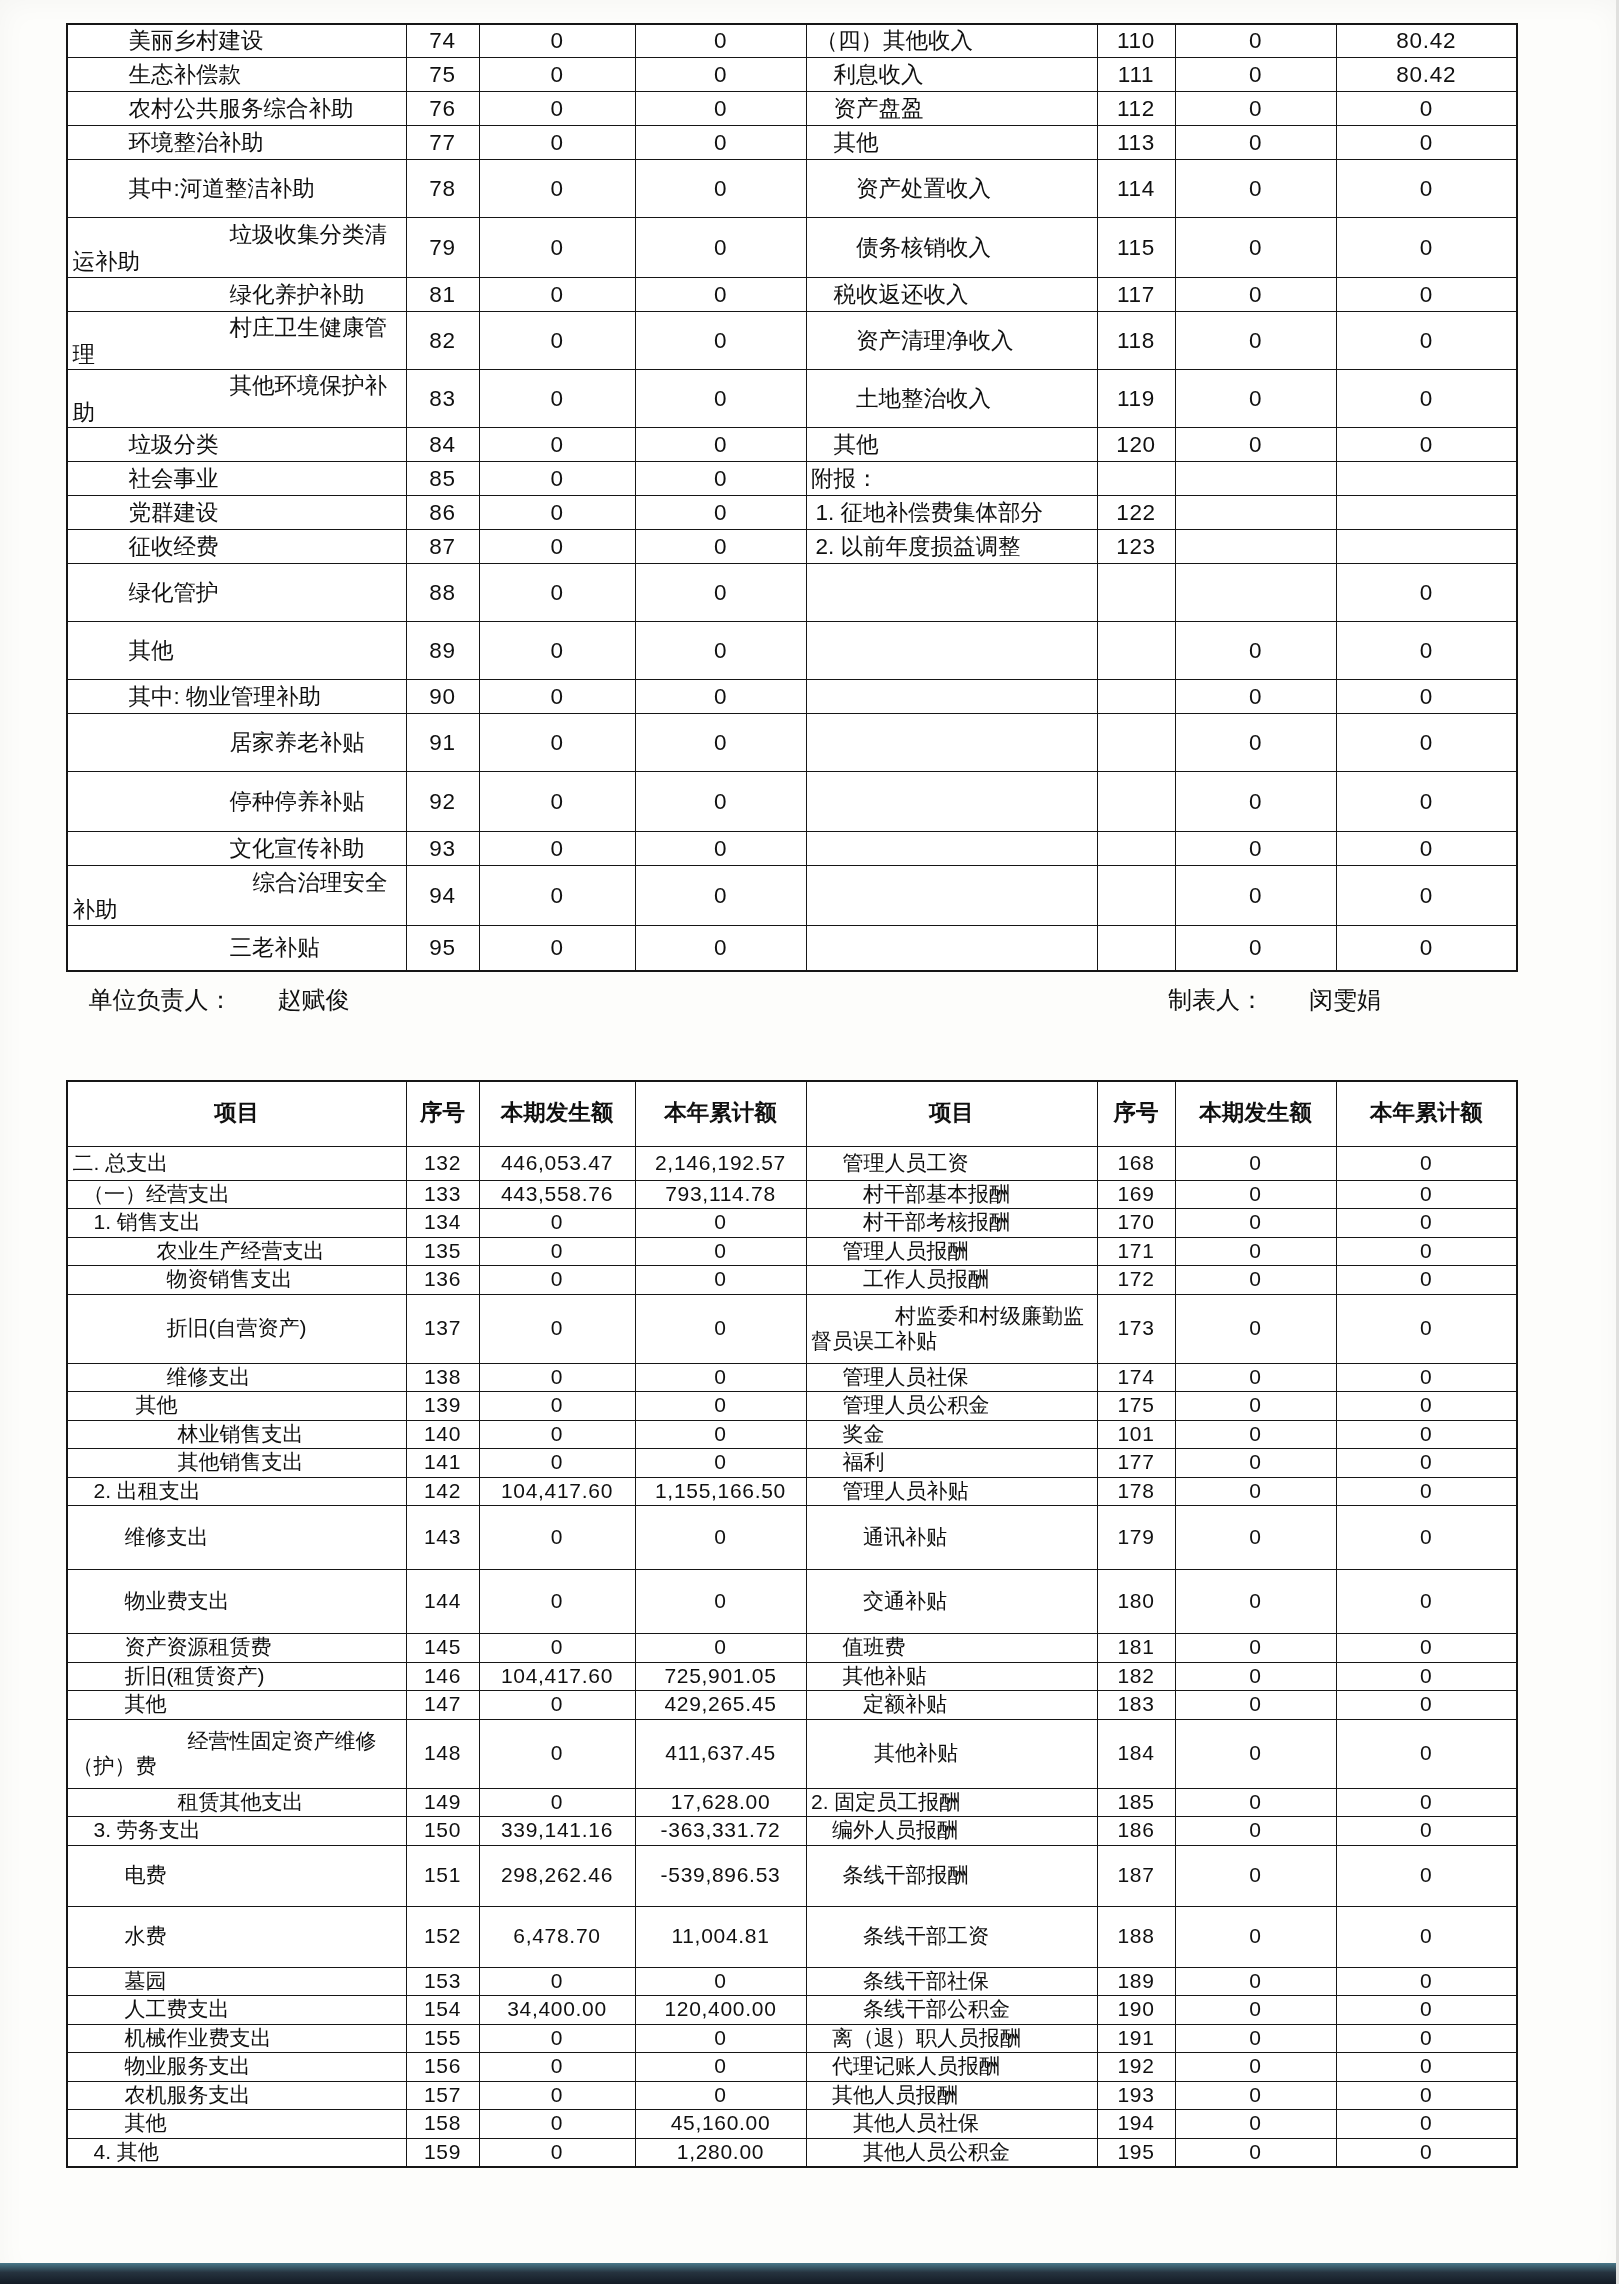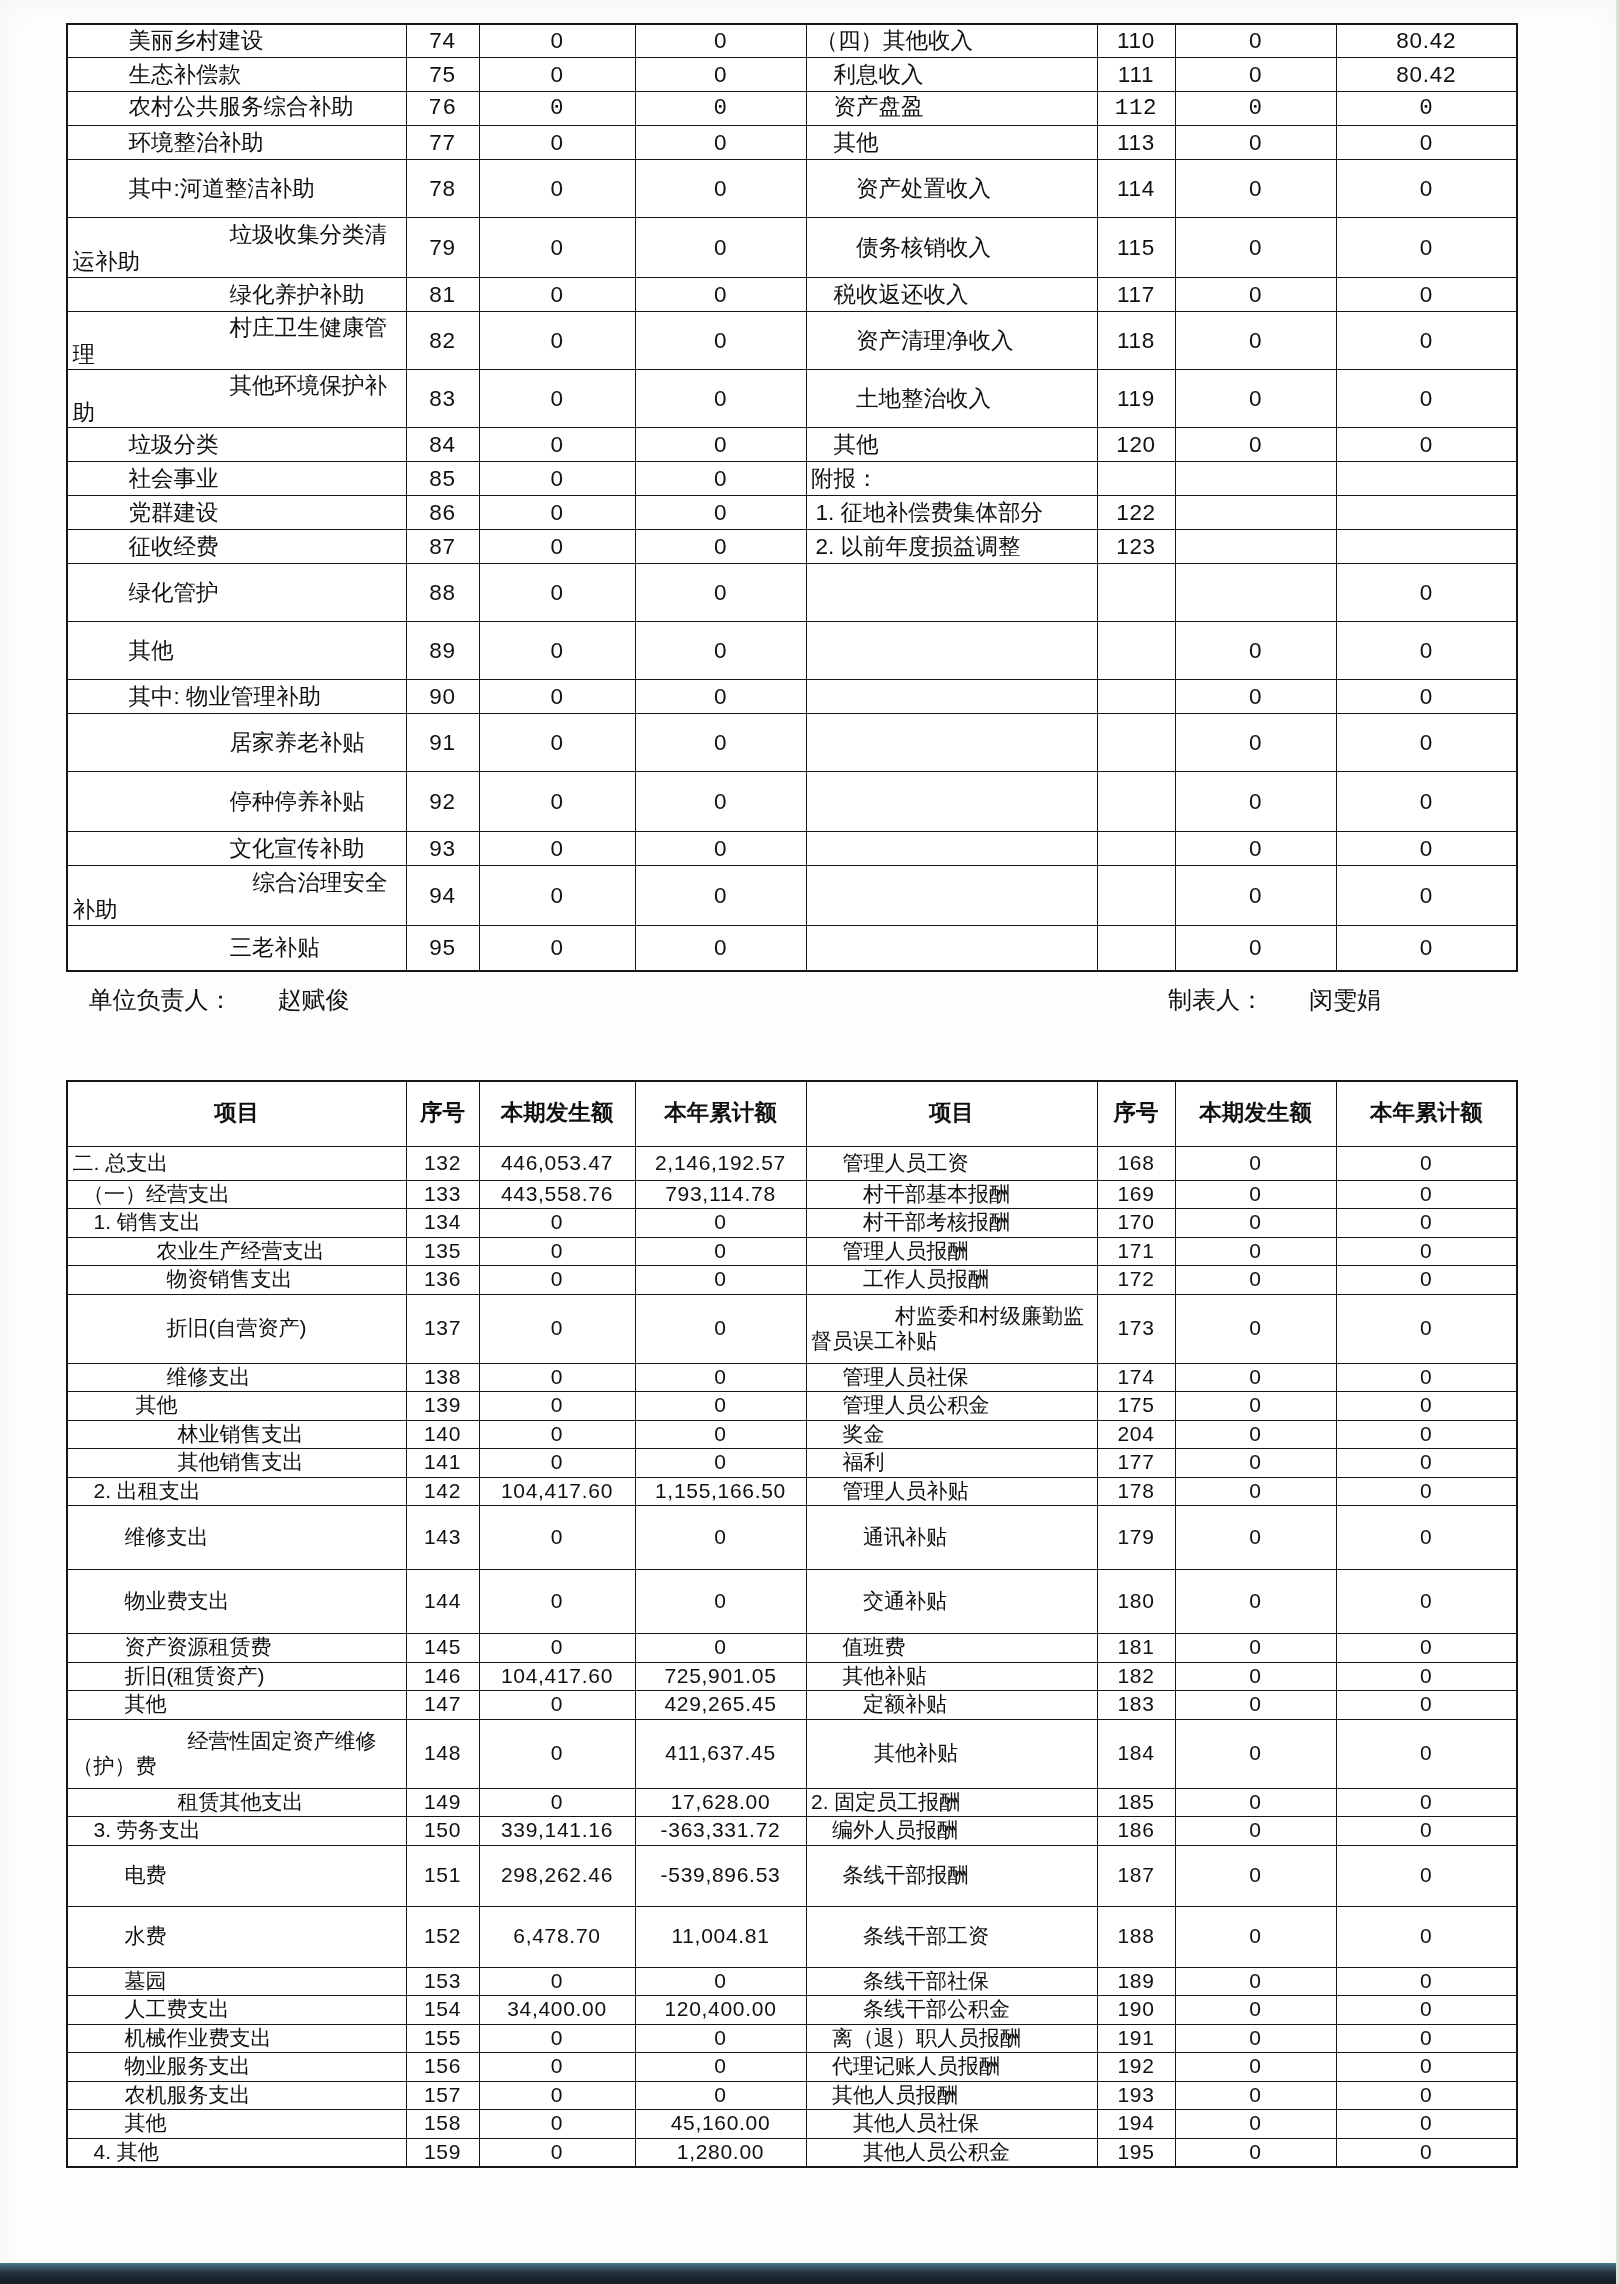--- a/index.html
+++ b/index.html
@@ -56,21 +56,21 @@
         <tr style="height: 34px;">
           <td class="c-item" style="text-indent: 56px;">生态补偿款</td>
           <td class="c-seq">75</td>
           <td class="c-val">0</td>
           <td class="c-val">0</td>
           <td class="c-item" style="text-indent: 22.5px;">利息收入</td>
           <td class="c-seq">111</td>
           <td class="c-val">0</td>
           <td class="c-val">80.42</td>
         </tr>
-        <tr style="height: 34px; font-family: Liberation Mono, monospace;">
+        <tr style="height: 34px;">
           <td class="c-item" style="text-indent: 56px;">农村公共服务综合补助</td>
           <td class="c-seq">76</td>
           <td class="c-val">0</td>
           <td class="c-val">0</td>
           <td class="c-item" style="text-indent: 22.5px;">资产盘盈</td>
           <td class="c-seq">112</td>
           <td class="c-val">0</td>
           <td class="c-val">0</td>
         </tr>
         <tr style="height: 34px;">
@@ -368,21 +368,21 @@
           <td class="c-seq">175</td>
           <td class="c-val">0</td>
           <td class="c-val">0</td>
         </tr>
         <tr style="height: 28.5px;">
           <td class="c-item" style="text-indent: 105px;">林业销售支出</td>
           <td class="c-seq">140</td>
           <td class="c-val">0</td>
           <td class="c-val">0</td>
           <td class="c-item" style="text-indent: 31.5px;">奖金</td>
-          <td class="c-seq">204</td>
+          <td class="c-seq">101</td>
           <td class="c-val">0</td>
           <td class="c-val">0</td>
         </tr>
         <tr style="height: 28.5px;">
           <td class="c-item" style="text-indent: 105px;">其他销售支出</td>
           <td class="c-seq">141</td>
           <td class="c-val">0</td>
           <td class="c-val">0</td>
           <td class="c-item" style="text-indent: 31.5px;">福利</td>
           <td class="c-seq">177</td>

